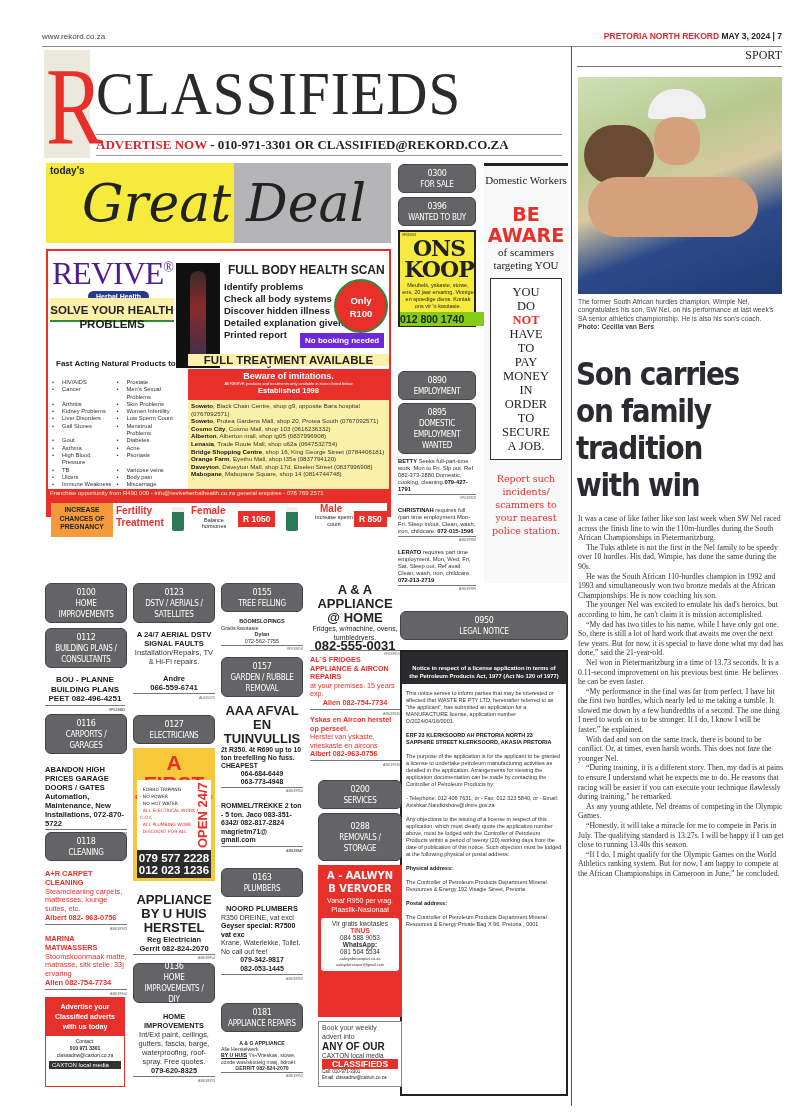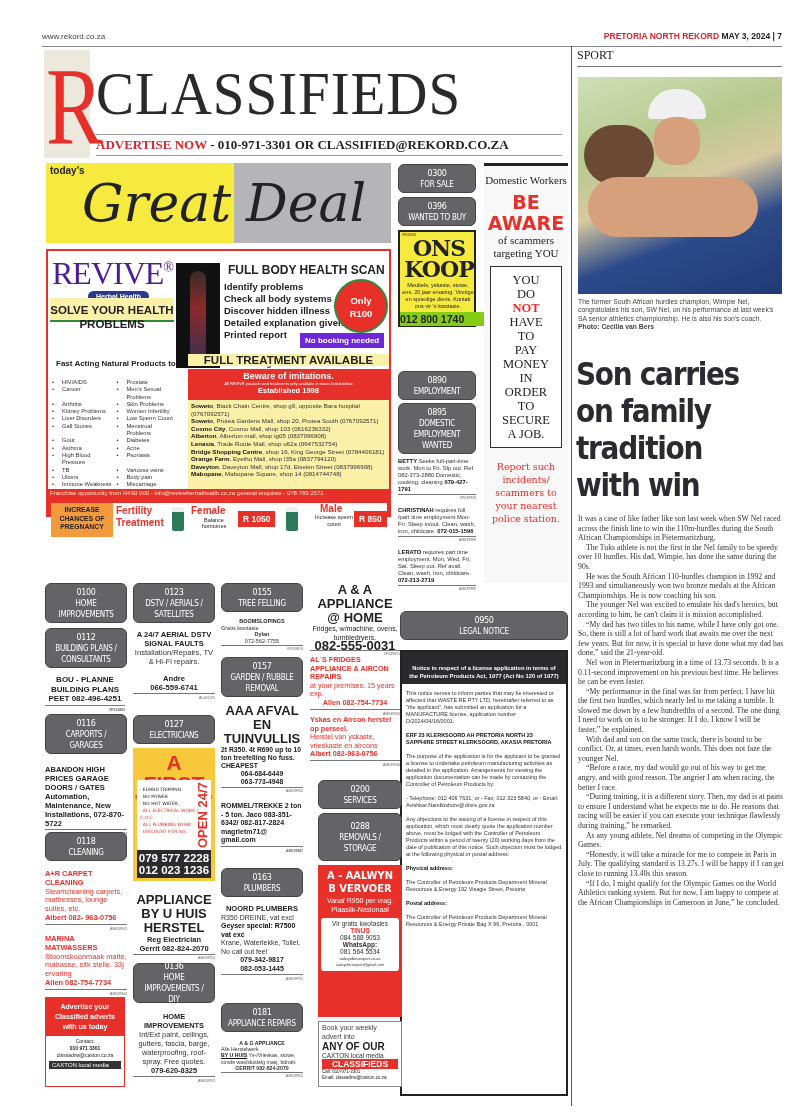--- a/index.html
+++ b/index.html
@@ -69,21 +69,21 @@
 .aware .box{margin:6px 6px;border:1px solid #333;background:#fff;text-align:center;font-family:"Liberation Serif",serif;font-size:12.5px;line-height:14px;padding:6px 0}
 .aware .rep{text-align:center;color:#e8302a;font-family:"DejaVu Serif",serif;font-weight:normal;font-size:9.5px;line-height:13px;margin-top:12px}
 .cls{position:absolute;font-size:5.8px;line-height:7px;color:#333}
 .cls b{color:#111}
 .ref{font-size:3.5px;text-align:right;border-top:1px solid #777;margin-top:1px;color:#666}
 .redt{color:#e8302a}
 .legal{left:400px;top:650px;width:168px;height:446px;border:2px solid #222;background:#fff}
 .legal .hd{background:#2b2b2e;color:#fff;font-weight:bold;font-size:5.8px;text-align:center;padding:12px 6px 4px;line-height:8px}
 .legal .bd{padding:6px 4px;font-size:5.5px;line-height:7px;color:#333}
 .legal .bd p{margin-bottom:7px}
-.sport-h{left:577px;top:48px;width:205px;text-align:left;font-family:"Liberation Serif",serif;font-size:12px;border-bottom:1px solid #777;padding-bottom:3px}
+.sport-h{left:577px;top:48px;width:205px;text-align:right;font-family:"Liberation Serif",serif;font-size:12px;border-bottom:1px solid #777;padding-bottom:3px}
 .photo{left:578px;top:77px;width:204px;height:217px;background:linear-gradient(160deg,#cfe0b8 0%,#b7c98e 30%,#d8c9a0 50%,#2c4a8a 70%,#203a74 100%)}
 .caption{left:578px;top:298px;width:204px;font-size:6.8px;line-height:8.4px;color:#444}
 .headline{left:576px;top:356px;width:206px;font-family:"DejaVu Sans",sans-serif;font-weight:bold;font-size:32.5px;line-height:37px;color:#2a2a30;letter-spacing:-1.5px;transform:scaleX(.86);transform-origin:left}
 .article{left:578px;top:514px;width:206px;font-family:"Liberation Serif",serif;font-size:7.75px;line-height:9.6px;color:#333}
 .article p{text-indent:8px}
 .article p:first-child{text-indent:0}
 .afirst{left:133px;top:720px;width:82px;height:162px;background:#f7c93a;border:2px solid #f7c93a}
 .afirst .h{font-weight:bold;font-size:21px;text-align:center;color:#e8302a;line-height:21px;margin-top:2px}
 .afirst .s{font-weight:bold;font-size:6px;text-align:center;color:#e8302a}
 .afirst .w{position:absolute;left:2px;top:36px;width:74px;height:88px;background:#fff}
@@ -237,21 +237,21 @@
     <span class="t">DOMESTIC EMPLOYMENT WANTED</span>
   </div>
 <div class="cls" style="left:398px;top:458px;width:78px" id="domestic">
     <div style="margin-bottom: 5px;"><b>BETTY</b><span> Seeks full-part-time work. Mon to Fri. Slp out. Ref 082-373-2880.Domestic, cooking, cleaning.</span><b>079-427-1791</b><div class="ref">VP039928</div></div>
     <div style="margin-bottom: 5px;"><b>CHRISTINAH</b><span> requires full /part time employment Mon-Fri. Sleep in/out. Clean, wash, iron, childcare. </span><b>072-015-1596</b><div class="ref">AM039988</div></div>
     <div style="margin-bottom: 5px;"><b>LERATO</b><span> requires part time employment. Mon, Wed, Fri, Sat. Sleep out. Ref avail. Clean, wash, iron, childcare. </span><b>072-213-2719</b><div class="ref">AM039989</div></div>
   </div>
 
 <div class="abs aware">
   <div class="t" style="font-size:11px;line-height:13px;margin-top:8px">Domestic Workers</div>
-  <div class="be" style="margin-top:5px">BE</div>
+  <div class="be" style="margin-top:17px">BE</div>
   <div class="be">AWARE</div>
   <div class="t" style="font-size:11px;line-height:13px">of scammers targeting YOU</div>
   <div class="box" id="awarebox">
       <div>YOU</div>
       <div>DO</div>
       <div style="color: rgb(232, 48, 42); font-weight: bold;">NOT</div>
       <div>HAVE</div>
       <div>TO</div>
       <div>PAY</div>
       <div>MONEY</div>
@@ -478,18 +478,17 @@
 <div class="abs headline">Son carries on family tradition with win</div>
 <div class="abs article" id="article">
     <p>It was a case of like father like son last week when SW Nel raced across the finish line to win the 110m-hurdles during the South African Championships in Pietermaritzburg.</p>
     <p>The Tuks athlete is not the first in the Nel family to be speedy over 10 hurdles. His dad, Wimpie, has done the same during the 90s.</p>
     <p>He was the South African 110-hurdles champion in 1992 and 1993 and simultaneously won two bronze medals at the African Championships. He is now coaching his son.</p>
     <p>The younger Nel was excited to emulate his dad's heroics, but according to him, he can't claim it is mission accomplished.</p>
     <p>“My dad has two titles to his name, while I have only got one. So, there is still a lot of hard work that awaits me over the next few years. But for now, it is special to have done what my dad has done,” said the 21-year-old.</p>
     <p>Nel won in Pietermaritzburg in a time of 13.73 seconds. It is a 0.11-second improvement on his previous best time. He believes he can be even faster.</p>
     <p>“My performance in the final was far from perfect. I have hit the first two hurdles, which nearly led to me taking a tumble. It slowed me down by a few hundredths of a second. The one thing I need to work on is to be stronger. If I do, I know I will be faster,” he explained.</p>
     <p>With dad and son on the same track, there is bound to be conflict. Or, at times, even harsh words. This does not faze the younger Nel.</p>
-    <p>“Before a race, my dad would go out of his way to get me angry, and with good reason. The angrier I am when racing, the better I race.</p>
     <p>“During training, it is a different story. Then, my dad is at pains to ensure I understand what he expects me to do. He reasons that racing will be easier if you can execute your technique flawlessly during training,” he remarked.</p>
     <p>As any young athlete, Nel dreams of competing in the Olympic Games.</p>
     <p>“Honestly, it will take a miracle for me to compete in Paris in July. The qualifying standard is 13.27s. I will be happy if I can get close to running 13.40s this season.</p>
     <p>“If I do, I might qualify for the Olympic Games on the World Athletics ranking system. But for now, I am happy to compete at the African Championships in Cameroon in June,” he concluded.</p>
   </div>
 
 </body></html>

